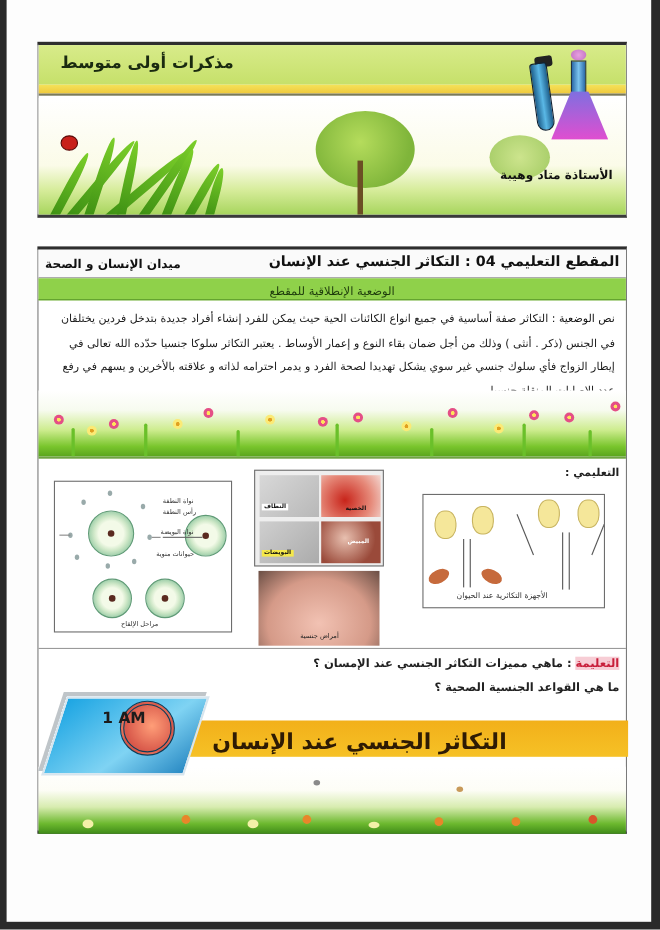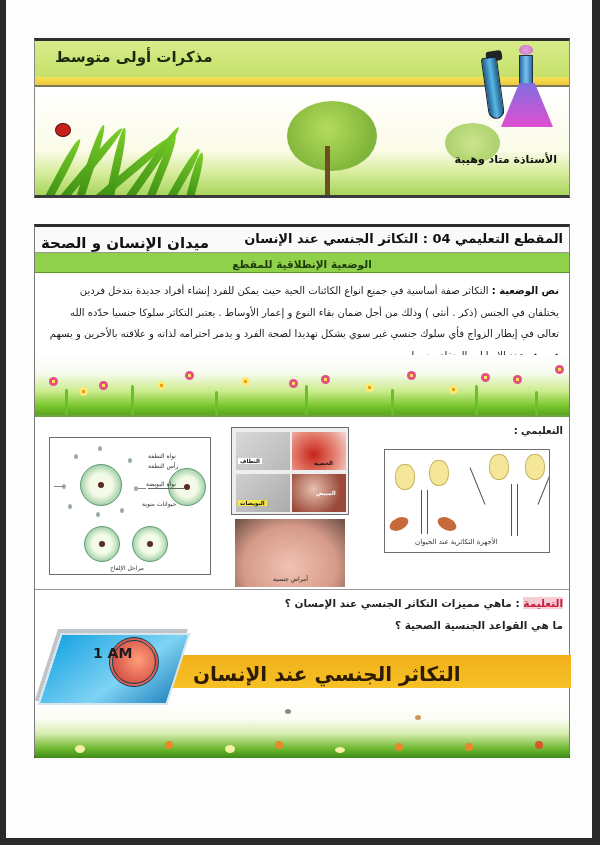--- a/index.html
+++ b/index.html
@@ -26,26 +26,26 @@
   .tube { position: absolute; left: 450px; top: 16px; width: 16px; height: 62px; background: linear-gradient(90deg, #1d5d8a, #5ab8e6, #1d5d8a); border-radius: 3px 3px 8px 8px; transform: rotate(-8deg); border: 1px solid #123; }
   .tube-cap { position: absolute; left: 451px; top: 10px; width: 16px; height: 10px; background: #222; border-radius: 3px; transform: rotate(-8deg); }
   .flask-neck { position: absolute; left: 484px; top: 14px; width: 14px; height: 32px; background: linear-gradient(90deg, #2c6aa8, #7bc3ee, #2c6aa8); border: 1px solid #234; }
   .flask-body { position: absolute; left: 466px; top: 42px; width: 52px; height: 44px; background: linear-gradient(#7f6fe0, #e04ed0); clip-path: polygon(35% 0, 65% 0, 100% 100%, 0 100%); }
   .flask-fizz { position: absolute; left: 484px; top: 4px; width: 14px; height: 10px; background: radial-gradient(circle, #e7a0e0, #c070c0); border-radius: 50%; }
 
   
   .frame { position: absolute; left: 34px; top: 224px; width: 536px; height: 534px; border: 1px solid #7a7a7a; border-top: 3px solid #2e2e2e; border-bottom: 3px solid #333; background: #fff; }
   .title-row { position: absolute; left: 0; top: 0; width: 100%; height: 26px; border-bottom: 1px solid #9a9a9a; background: #fafafa; }
   .title-main { position: absolute; right: 6px; top: 4px; font-size: 13px; font-weight: bold; color: #111; direction: rtl; }
-  .title-domain { position: absolute; left: 6px; top: 7px; font-size: 15px; font-weight: bold; color: #111; direction: rtl; }
+  .title-domain { position: absolute; left: 6px; top: 7px; font-size: 11px; font-weight: bold; color: #111; direction: rtl; }
   .green-bar { position: absolute; left: 0; top: 26px; width: 100%; height: 20px; background: #8fd14a; border-bottom: 1px solid #5a9a2a; text-align: center; }
-  .green-bar span { font-size: 10.5px; font-weight: bold; color: #1d3a0c; line-height: 20px; direction: rtl; }
+  .green-bar span { font-size: 10.5px; font-weight: normal; color: #1d3a0c; line-height: 20px; direction: rtl; }
 
   .situation { position: absolute; left: 12px; right: 10px; top: 53px; direction: rtl; text-align: right; font-size: 10px; line-height: 21.5px; color: #1b1b1b; }
-  .situation .label { font-weight: bold; color: #111; text-align: right; }
+  .situation .label { font-weight: normal; color: #111; text-align: right; }
 
   .meadow { position: absolute; left: 0; top: 128px; width: 100%; height: 62px; background: linear-gradient(#ffffff 0%, #f7fbef 30%, #cdec8e 60%, #79c52c 85%, #5aa51e 100%); border-bottom: 2px solid #6fa343; overflow: hidden; }
   .flower { position: absolute; width: 9px; height: 9px; border-radius: 50%; }
   .flower.pink { background: radial-gradient(circle, #ffe45a 25%, #e44f86 30%); }
   .flower.yellow { background: radial-gradient(circle, #e0a020 25%, #fbea76 30%); }
   .grass-tuft { position: absolute; bottom: 0; width: 3px; background: #6ac02a; border-radius: 2px 2px 0 0; }
 
   .docs-label { position: absolute; right: 6px; top: 198px; font-size: 10px; font-weight: bold; color: #222; direction: rtl; }
 
   .fig { position: absolute; border: 1px solid #6d6d6d; background: #fff; overflow: hidden; }

